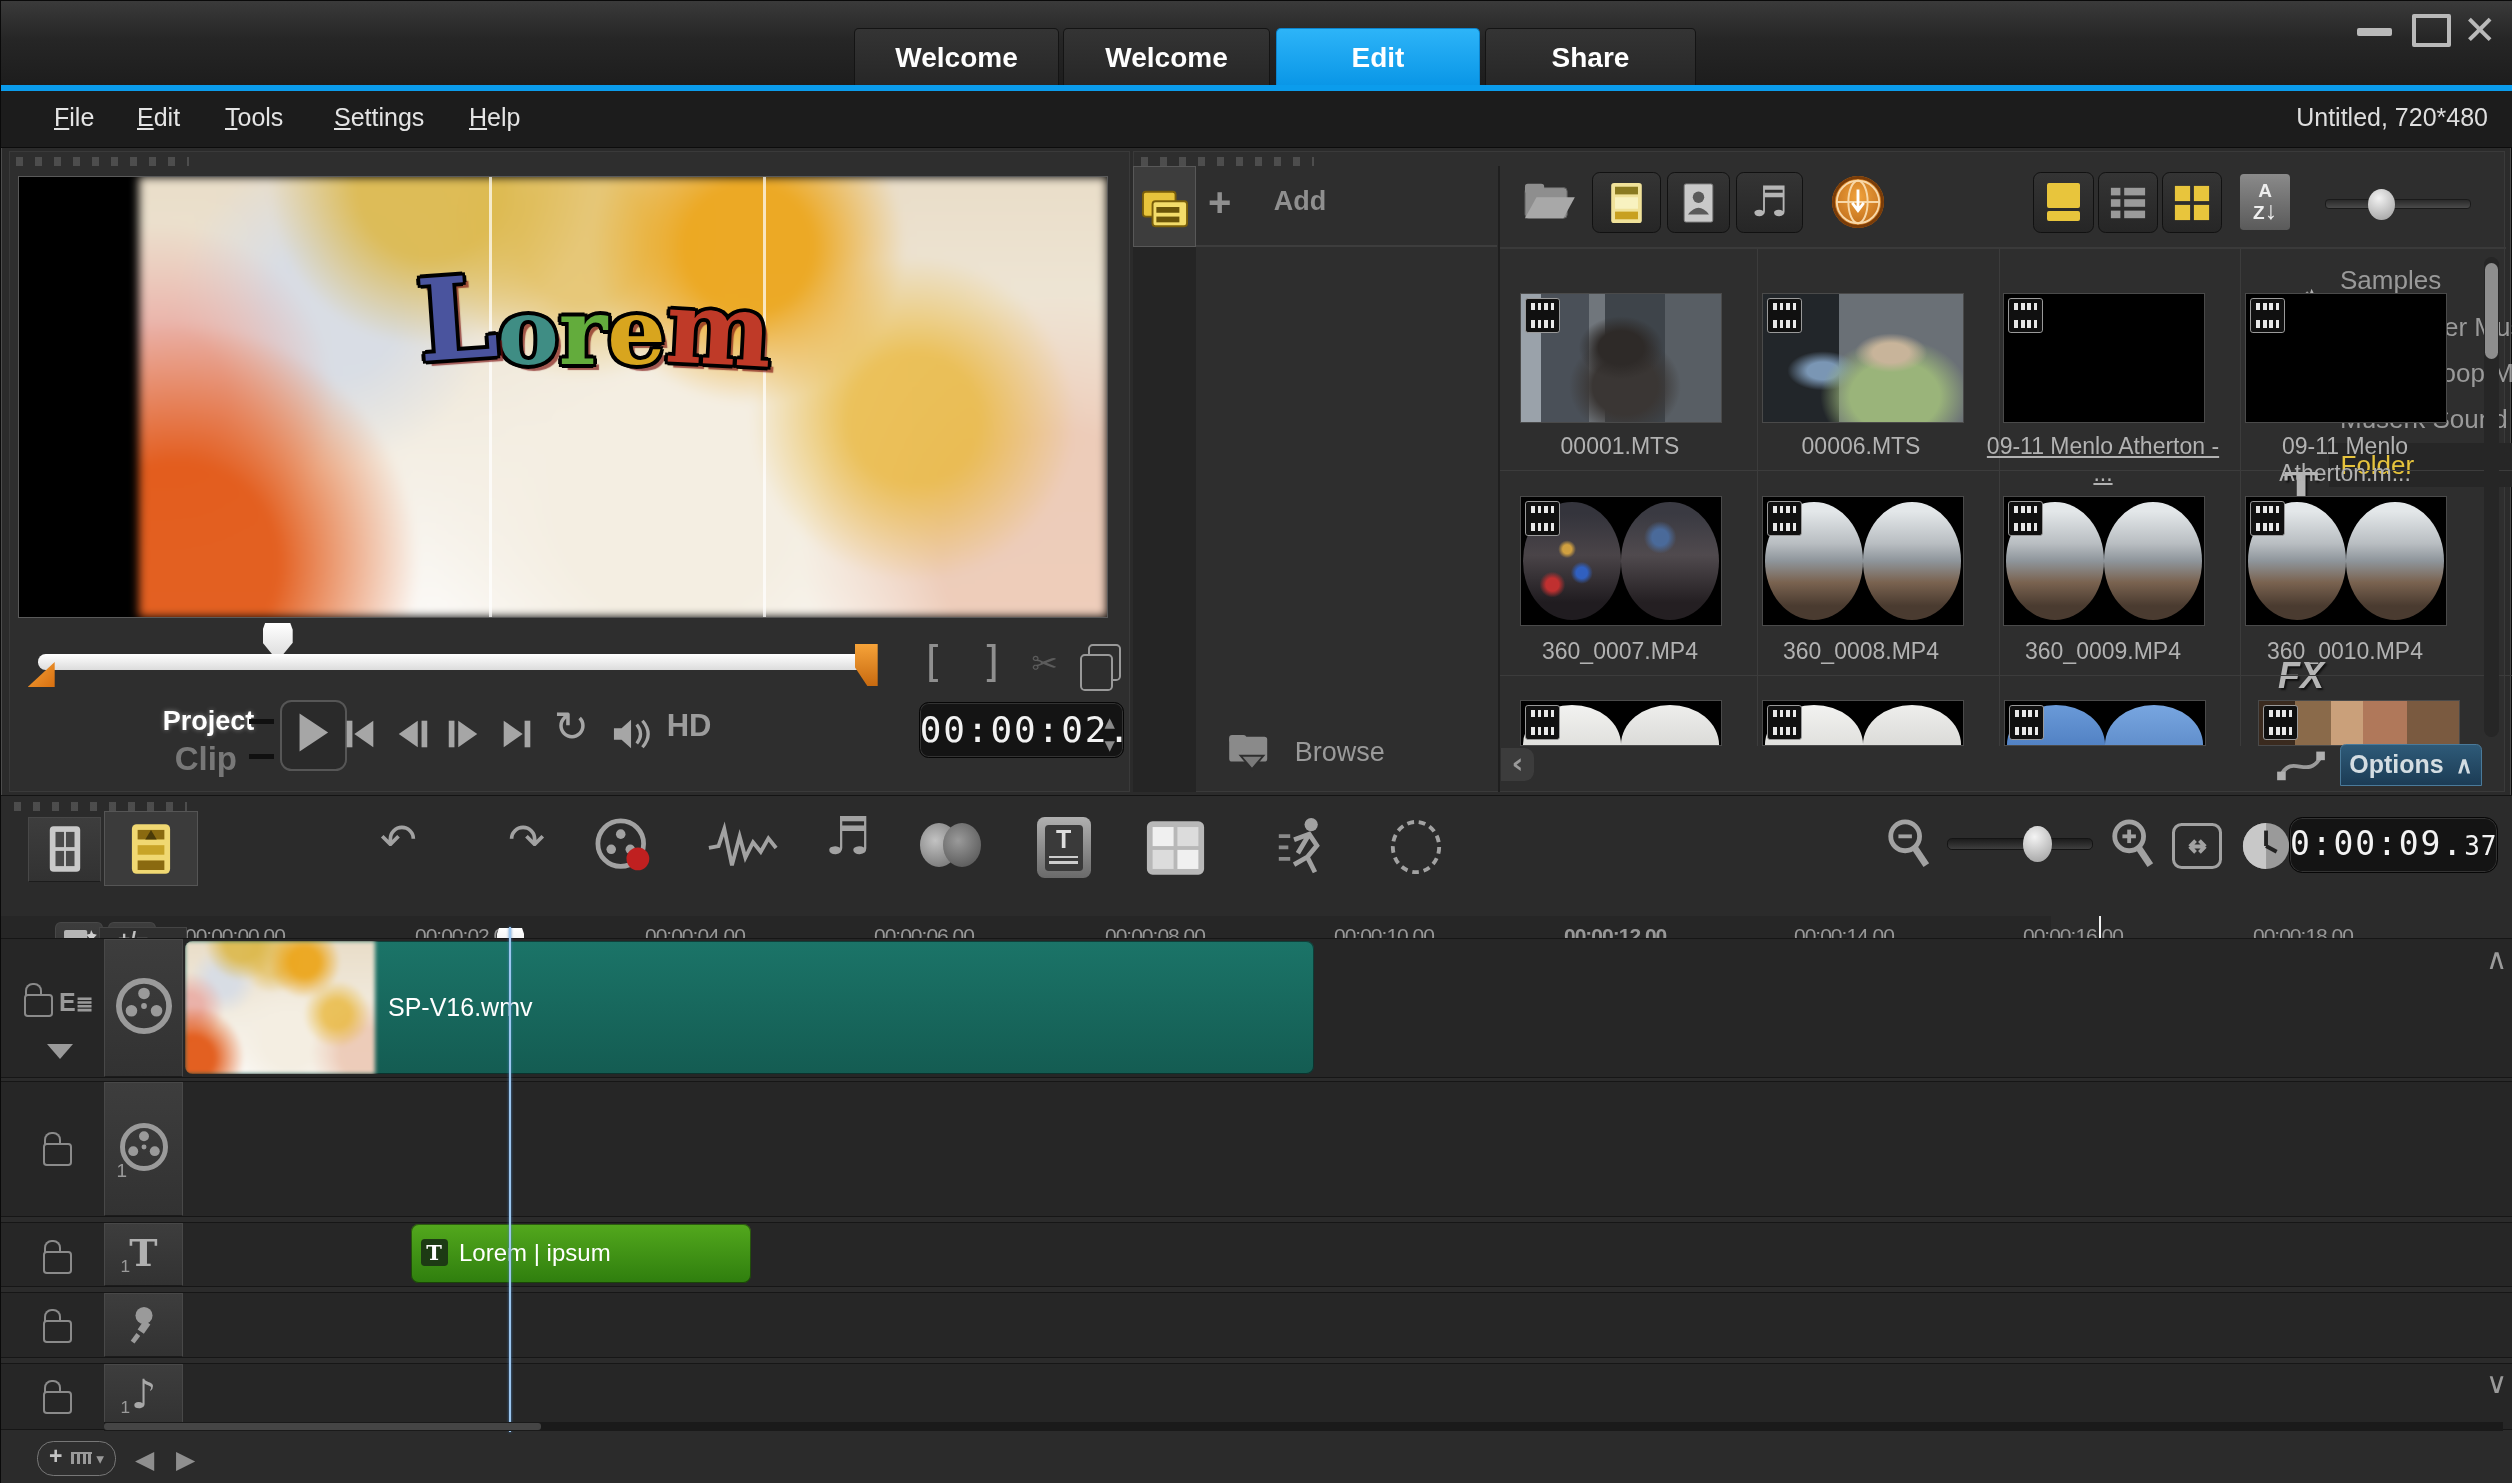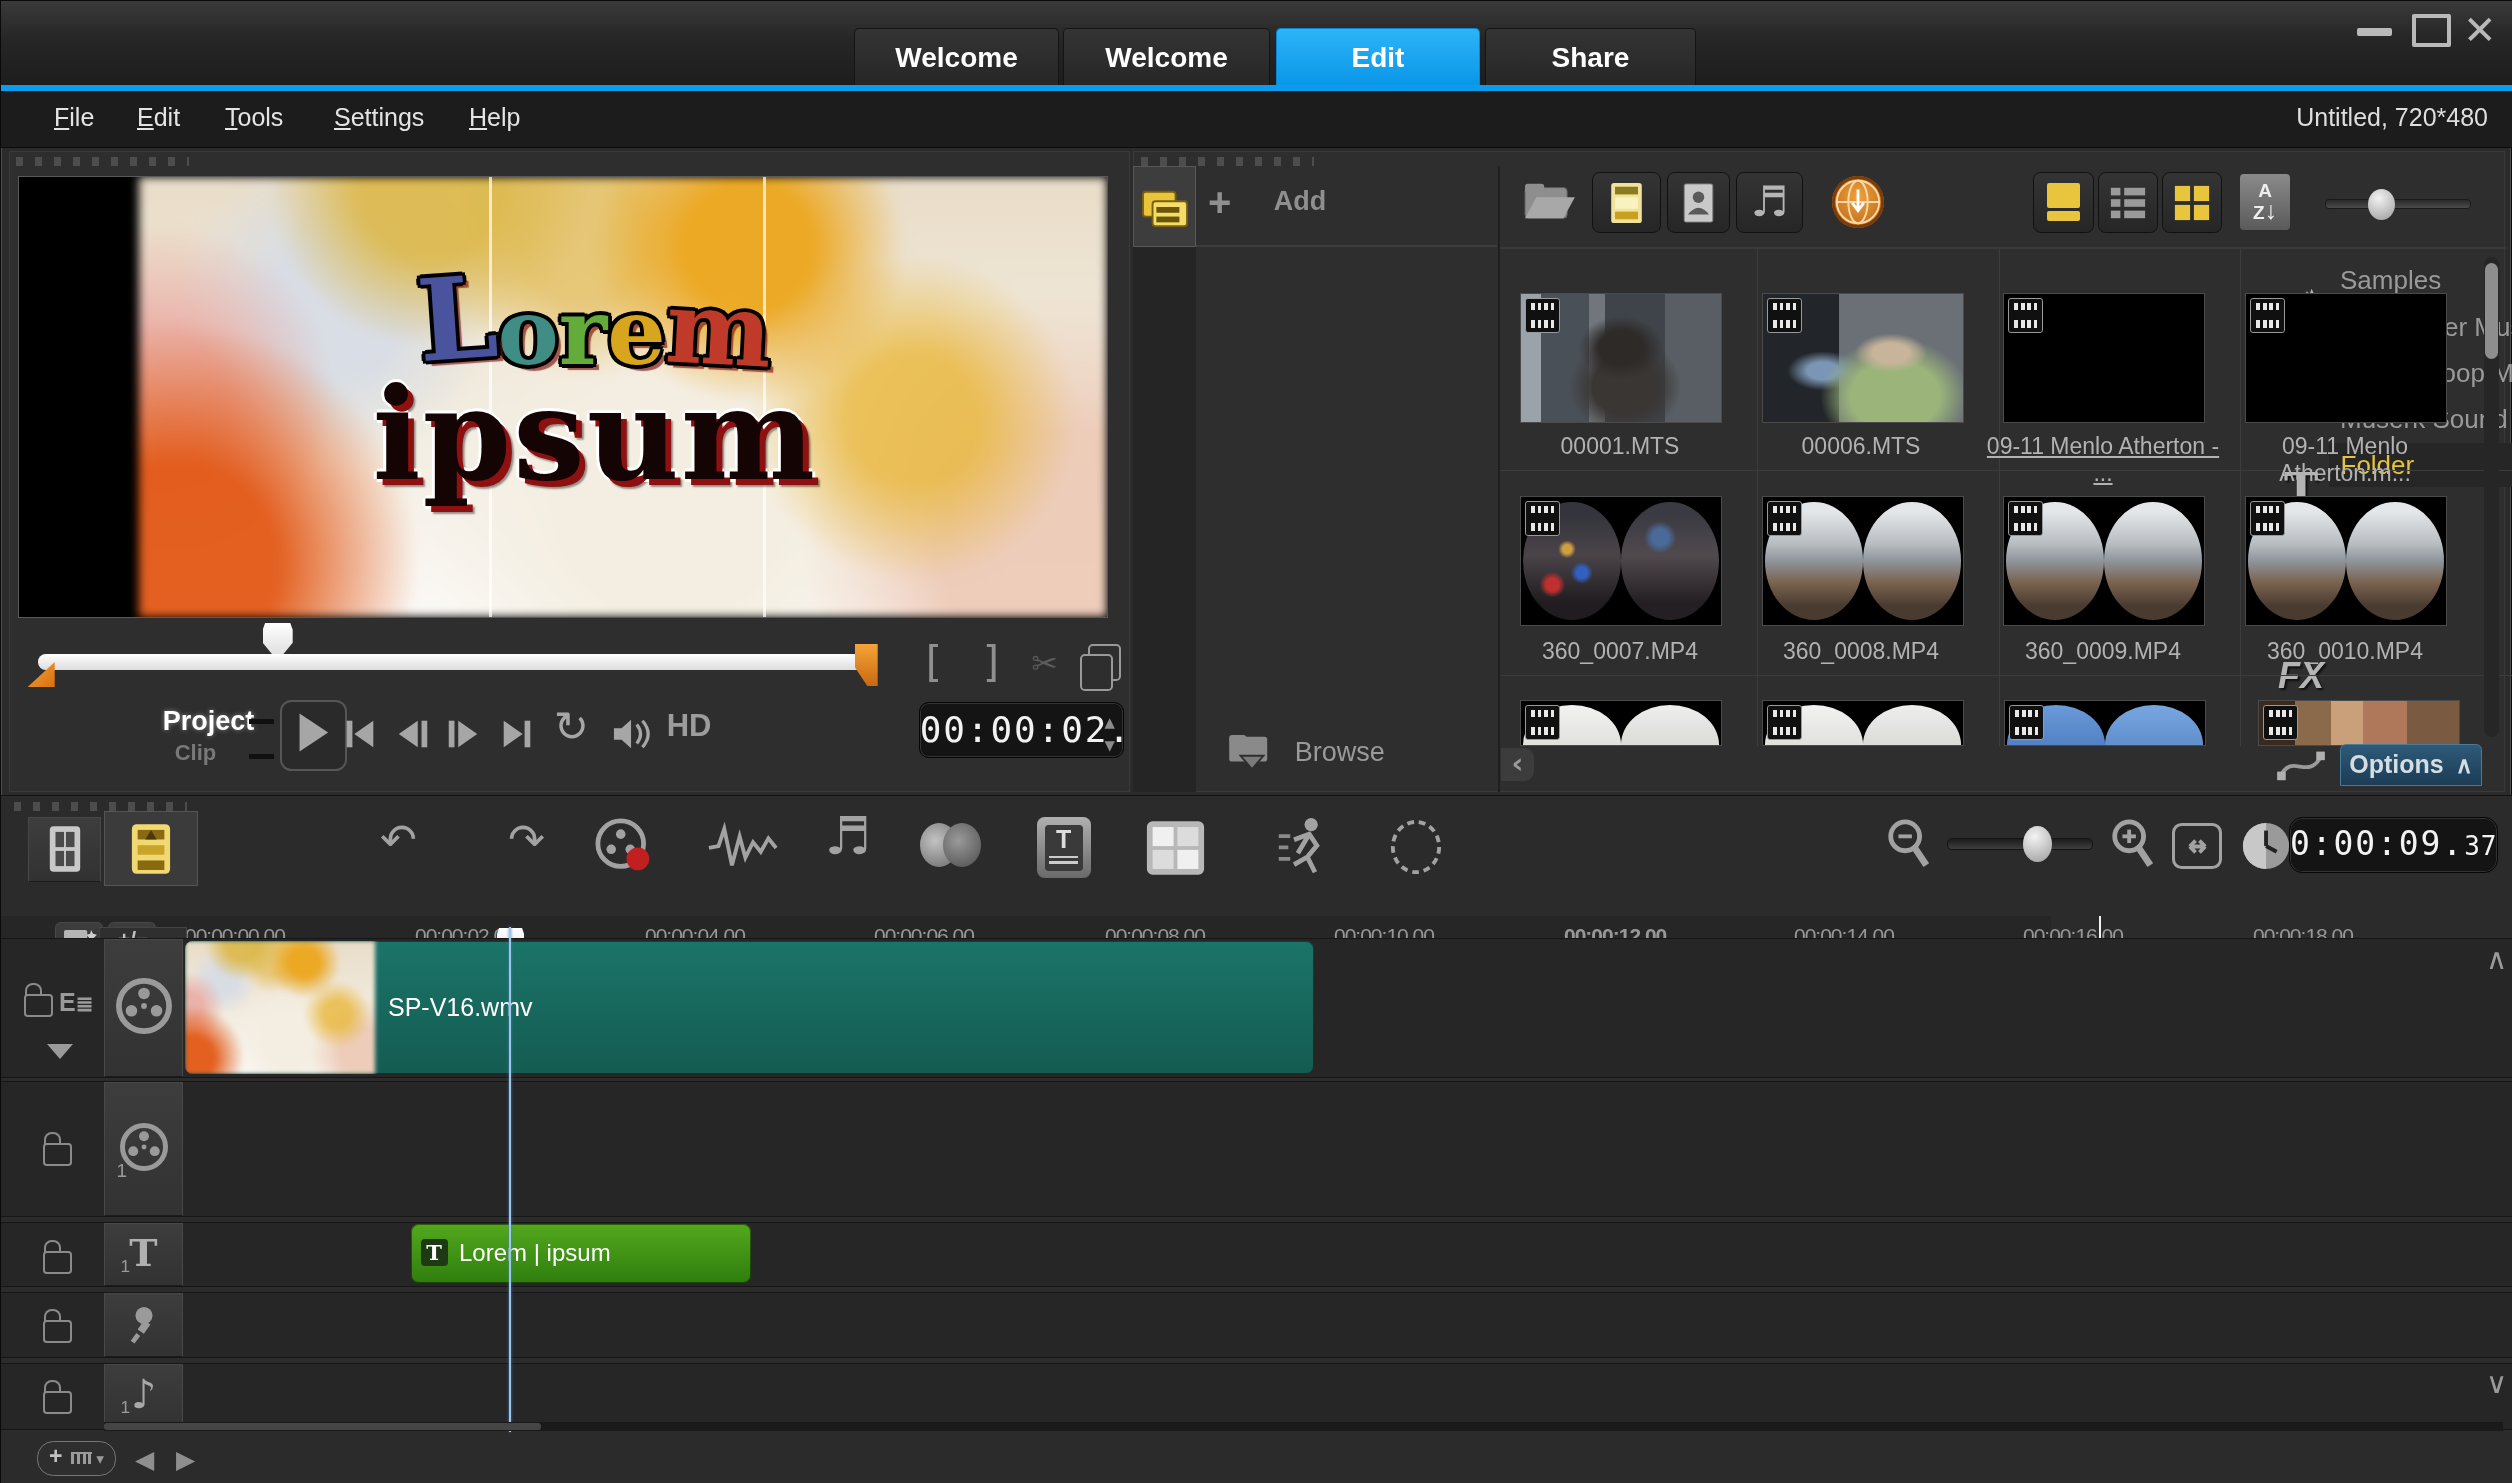--- a/index.html
+++ b/index.html
@@ -115,39 +115,38 @@
 
   <div class="a panel" style="left:7.7px;top:150px;width:1121px;height:641px;">
     <div class="a grip" style="left:7.7px;top:5.8px;width:173px;"></div>
 
     <div class="a vframe" style="left:9.6px;top:25px;width:1088px;height:440px;">
       <div class="balloons" style="left:120px;top:0;width:968px;height:440px;"></div>
       <div class="string" style="left:470px;"></div>
       <div class="string" style="left:744px;"></div>
       <div class="a lorem-wrap" style="left:249px;top:96px;width:653px;">
         <div class="lorem"><span class="lt lt0">L</span><span class="lt lt1">o</span><span class="lt lt2">r</span><span class="lt lt3">e</span><span class="lt lt4">m</span></div>
-        <div class="ipsum">ipsum</div>
       </div>
     </div>
 
     <div class="a shield" style="left:254px;top:472px;width:30px;height:38px;"></div>
     <div class="a" style="left:29px;top:503px;width:828px;height:16.3px;background:linear-gradient(#ffffff,#dcdcdc);border-radius:7.7px;"></div>
     <div class="a" style="left:19px;top:511px;width:27px;height:25px;background:linear-gradient(135deg,#f6a339,#d86f10);clip-path:polygon(0 100%,100% 0,100% 100%);"></div>
     <div class="a" style="left:846px;top:493px;width:23px;height:42px;background:linear-gradient(#f6a339,#c86a10);clip-path:polygon(0 0,100% 0,100% 100%,55% 100%,0 55%);"></div>
 
     <span class="a tbtn" style="left:911px;top:487px;">[</span>
     <span class="a tbtn" style="left:971px;top:487px;">]</span>
     <span class="a tbtn" style="left:1023px;top:487px;color:#5c5c5c;">✂</span>
     <div class="a" style="left:1079px;top:493px;width:29px;height:33px;border:2.9px solid #999;border-radius:4.8px;">
       <div style="position:absolute;left:-9.6px;top:7.7px;width:29px;height:33px;border:2.9px solid #999;border-radius:4.8px;background:#2e2e2e;"></div>
     </div>
 
     <span class="a" style="left:154px;top:555px;color:#fff;font-weight:bold;font-size:27px;text-shadow:0 0 5.8px rgba(255,255,255,.4);">Project</span>
     <div class="a" style="left:240px;top:568px;width:25px;height:4.8px;background:#101010;"></div>
-    <span class="a" style="left:166px;top:589px;color:#787878;font-weight:bold;font-size:22px;">Clip</span>
+    <span class="a" style="left:166px;top:589px;color:#787878;font-weight:bold;font-size:33px;">Clip</span>
     <div class="a" style="left:240px;top:603px;width:25px;height:4.8px;background:#101010;"></div>
 
     <div class="a" style="left:271px;top:549px;width:63px;height:67px;border:2.9px solid #565656;border-radius:11.5px;background:#2a2a2a;">
       <svg width="58" height="61" viewBox="0 0 60 64">
           <path class="transport-ic" d="M18 12 L48 32 L18 52 Z"></path>
         </svg>
     </div>
     <div class="a" style="left:332px;top:564px;">
       <svg width="38" height="38" viewBox="0 0 40 40">
           <rect class="transport-ic" x="6" y="6" width="6" height="28"></rect>

